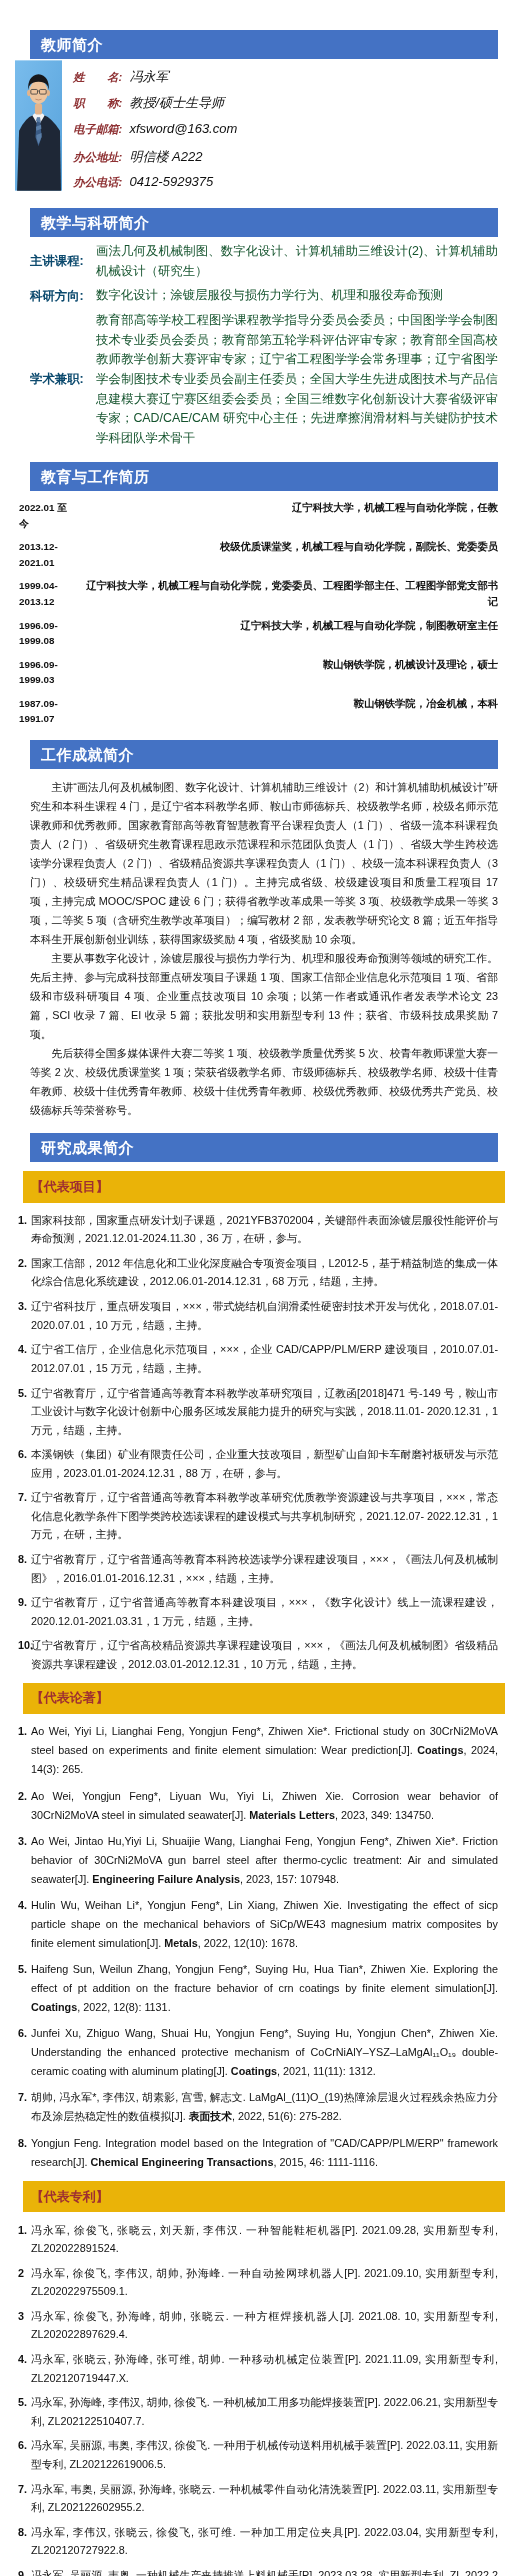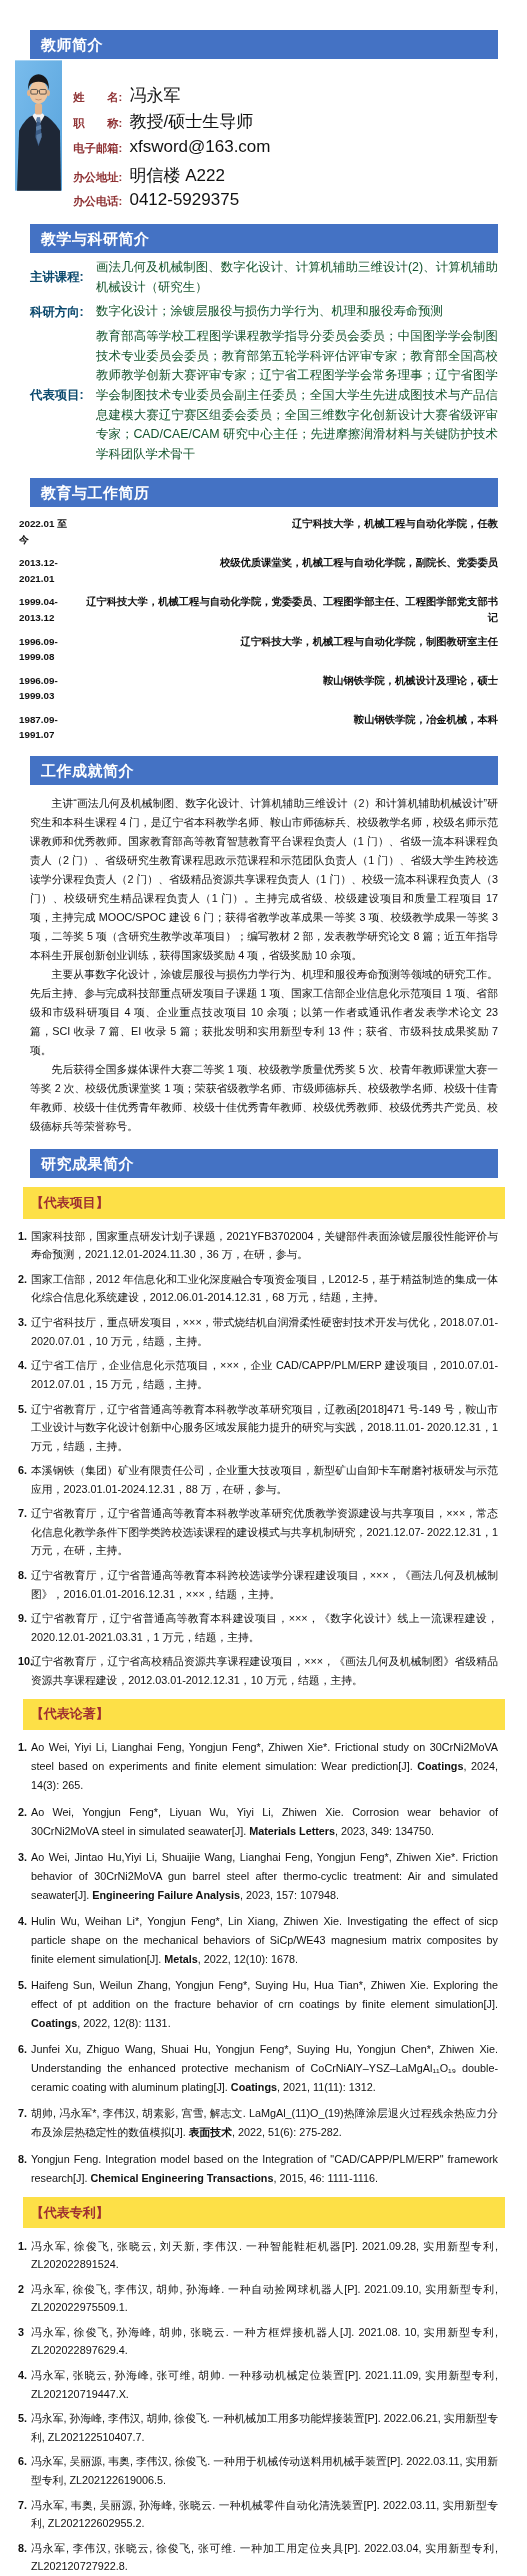--- a/index.html
+++ b/index.html
@@ -15,44 +15,44 @@
   .band{
     margin:13.4px 30px 0 30px;height:29px;line-height:29px;
     background:#4472C4;color:#ffffff;font-weight:bold;font-size:15px;
     padding-left:11px;letter-spacing:0.5px;
   }
   .band.first{margin-top:0;}
 
   
   .profile{display:flex;margin:1px 30px 0 15px;}
   .photo{width:47px;height:131px;flex-shrink:0;display:block;}
-  .fields{margin-left:11.3px;padding-top:17px;}
+  .fields{margin-left:11.3px;padding-top:1px;font-style:italic;}
   .frow{display:flex;align-items:baseline;margin:6.7px 0 0 0;height:20px;}
   .flabel{font-weight:bold;color:#8E3133;font-size:11.3px;white-space:pre;}
-  .fvalue{margin-left:7.2px;font-size:17px;color:#111;}
+  .fvalue{margin-left:7.2px;font-size:13px;color:#111;}
 
   
   .trows{margin:5.2px 30px 0 30px;}
   .trow{display:flex;align-items:center;margin-bottom:5.2px;}
   .tlabel{width:66px;flex-shrink:0;font-weight:bold;color:#0c4a6e;font-size:12.4px;}
   .tvalue{flex:1;font-size:12.4px;line-height:19.6px;text-align:justify;color:#14532d;}
 
   
   .rrows{margin:9.3px 30px 0 19px;font-weight:bold;}
   .rrow{display:flex;margin-bottom:8.2px;}
   .rdate{width:57px;flex-shrink:0;font-size:9.8px;line-height:15.5px;color:#111;}
   .rdesc{flex:1;font-size:10.3px;line-height:15.5px;color:#111;text-align:right;}
 
   
   .paras{margin:8.2px 30px 0 30px;}
   .paras p{margin:0;text-indent:2em;font-size:10.8px;line-height:19px;text-align:justify;color:#111;}
 
   
   .subband{
-    margin:9.3px 23px 0 23px;background:#fde047;
+    margin:9.3px 23px 0 23px;background:#eab308;
     padding:6.7px 0 6.7px 7.7px;
   }
   .subband .bt{color:#9E2F31;font-weight:bold;font-size:13px;}
 
   
   .nlist{margin:8.2px 30px 0 18px;}
   .nitem{display:flex;margin-bottom:6.2px;}
   .nitem .no{width:13px;flex-shrink:0;font-weight:bold;font-size:10.8px;line-height:18.5px;color:#111;}
   .nitem .txt{flex:1;font-size:10.8px;line-height:18.5px;text-align:justify;color:#111;}
   .nlist.pubs .nitem{margin-bottom:7.2px;}
@@ -139,21 +139,21 @@
         <span class="tlabel">主讲课程:</span>
         <span class="tvalue">画法几何及机械制图、数字化设计、计算机辅助三维设计(2)、计算机辅助机械设计（研究生）</span>
       </div>
 
       <div class="trow">
         <span class="tlabel">科研方向:</span>
         <span class="tvalue">数字化设计；涂镀层服役与损伤力学行为、机理和服役寿命预测</span>
       </div>
 
       <div class="trow">
-        <span class="tlabel">代表项目:</span>
+        <span class="tlabel">学术兼职:</span>
         <span class="tvalue">教育部高等学校工程图学课程教学指导分委员会委员；中国图学学会制图技术专业委员会委员；教育部第五轮学科评估评审专家；教育部全国高校教师教学创新大赛评审专家；辽宁省工程图学学会常务理事；辽宁省图学学会制图技术专业委员会副主任委员；全国大学生先进成图技术与产品信息建模大赛辽宁赛区组委会委员；全国三维数字化创新设计大赛省级评审专家；CAD/CAE/CAM 研究中心主任；先进摩擦润滑材料与关键防护技术学科团队学术骨干</span>
       </div>
     </div>
 
   <div class="band">
     <span>教育与工作简历</span>
   </div>
   <div class="rrows">
 
       <div class="rrow">

